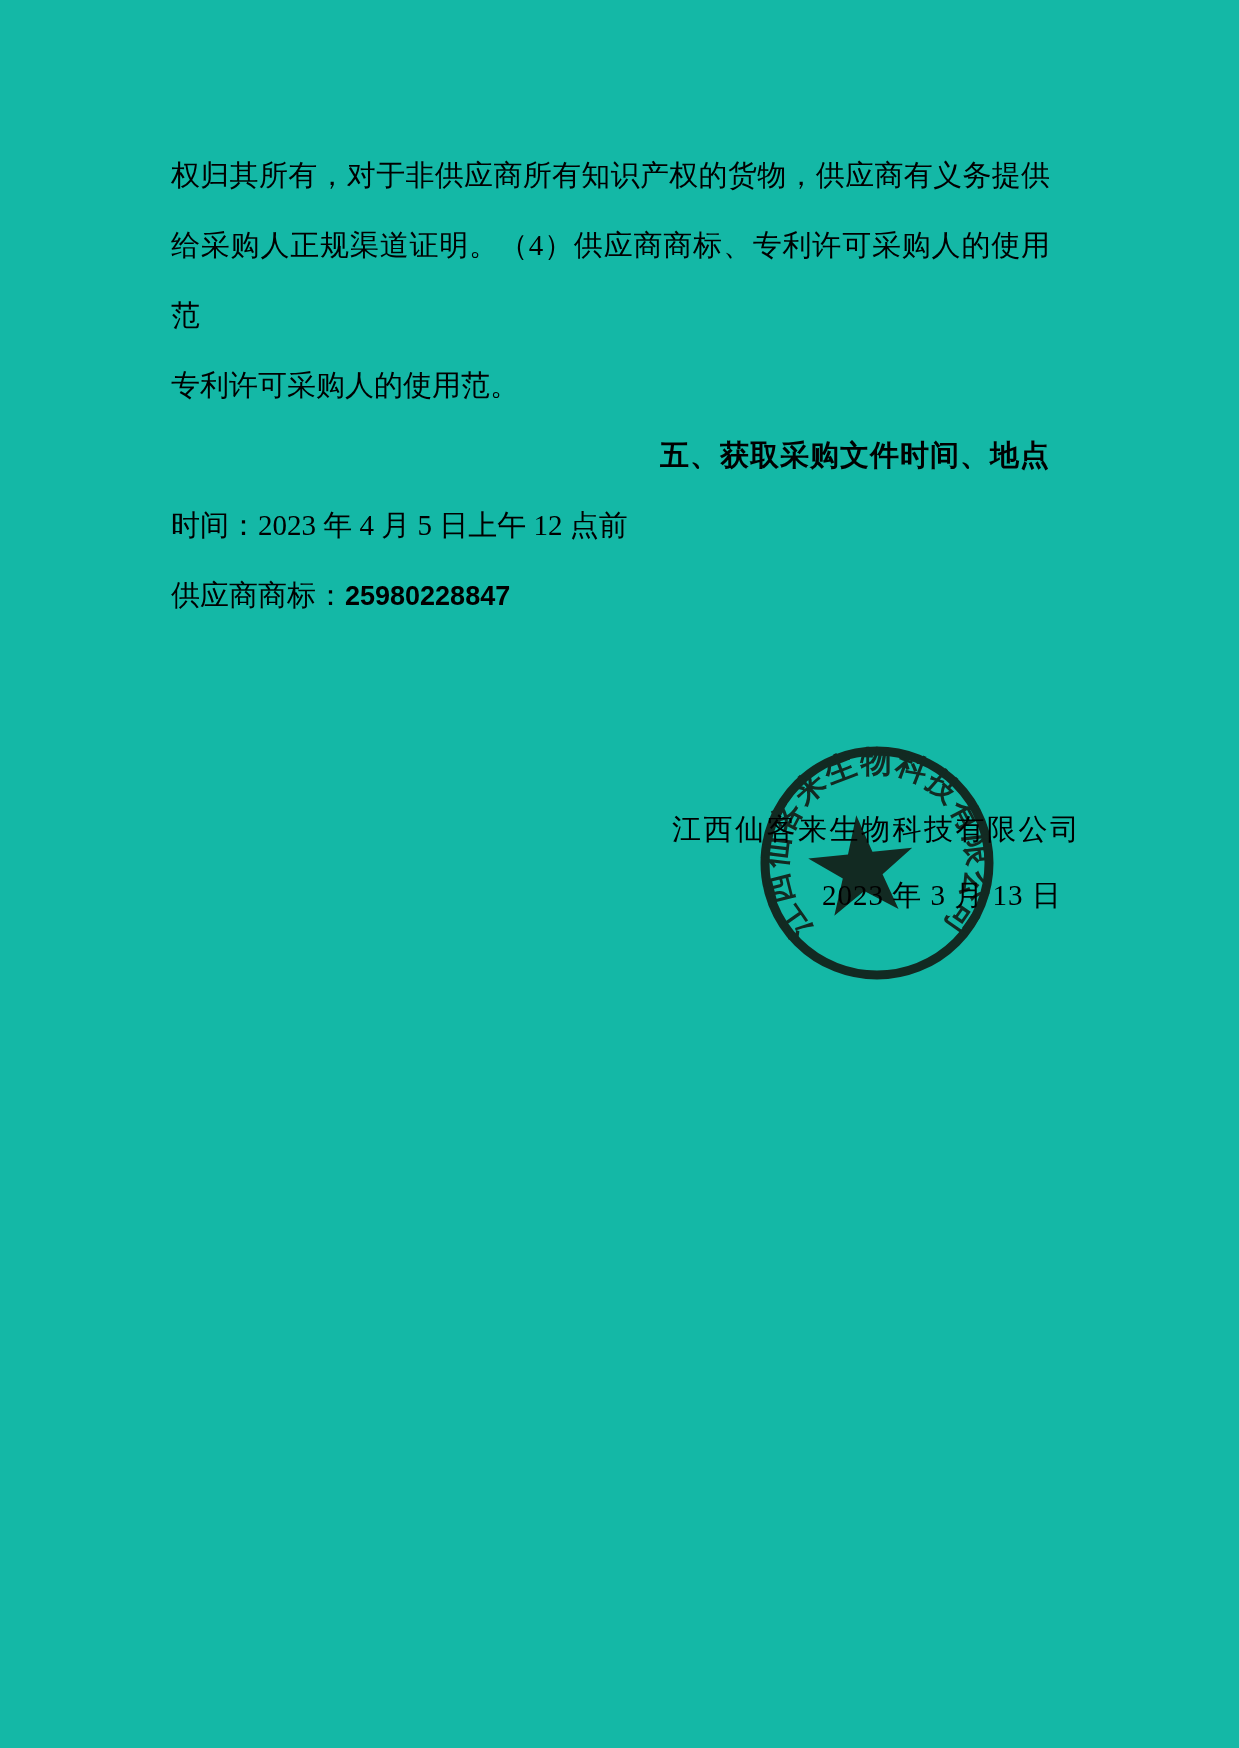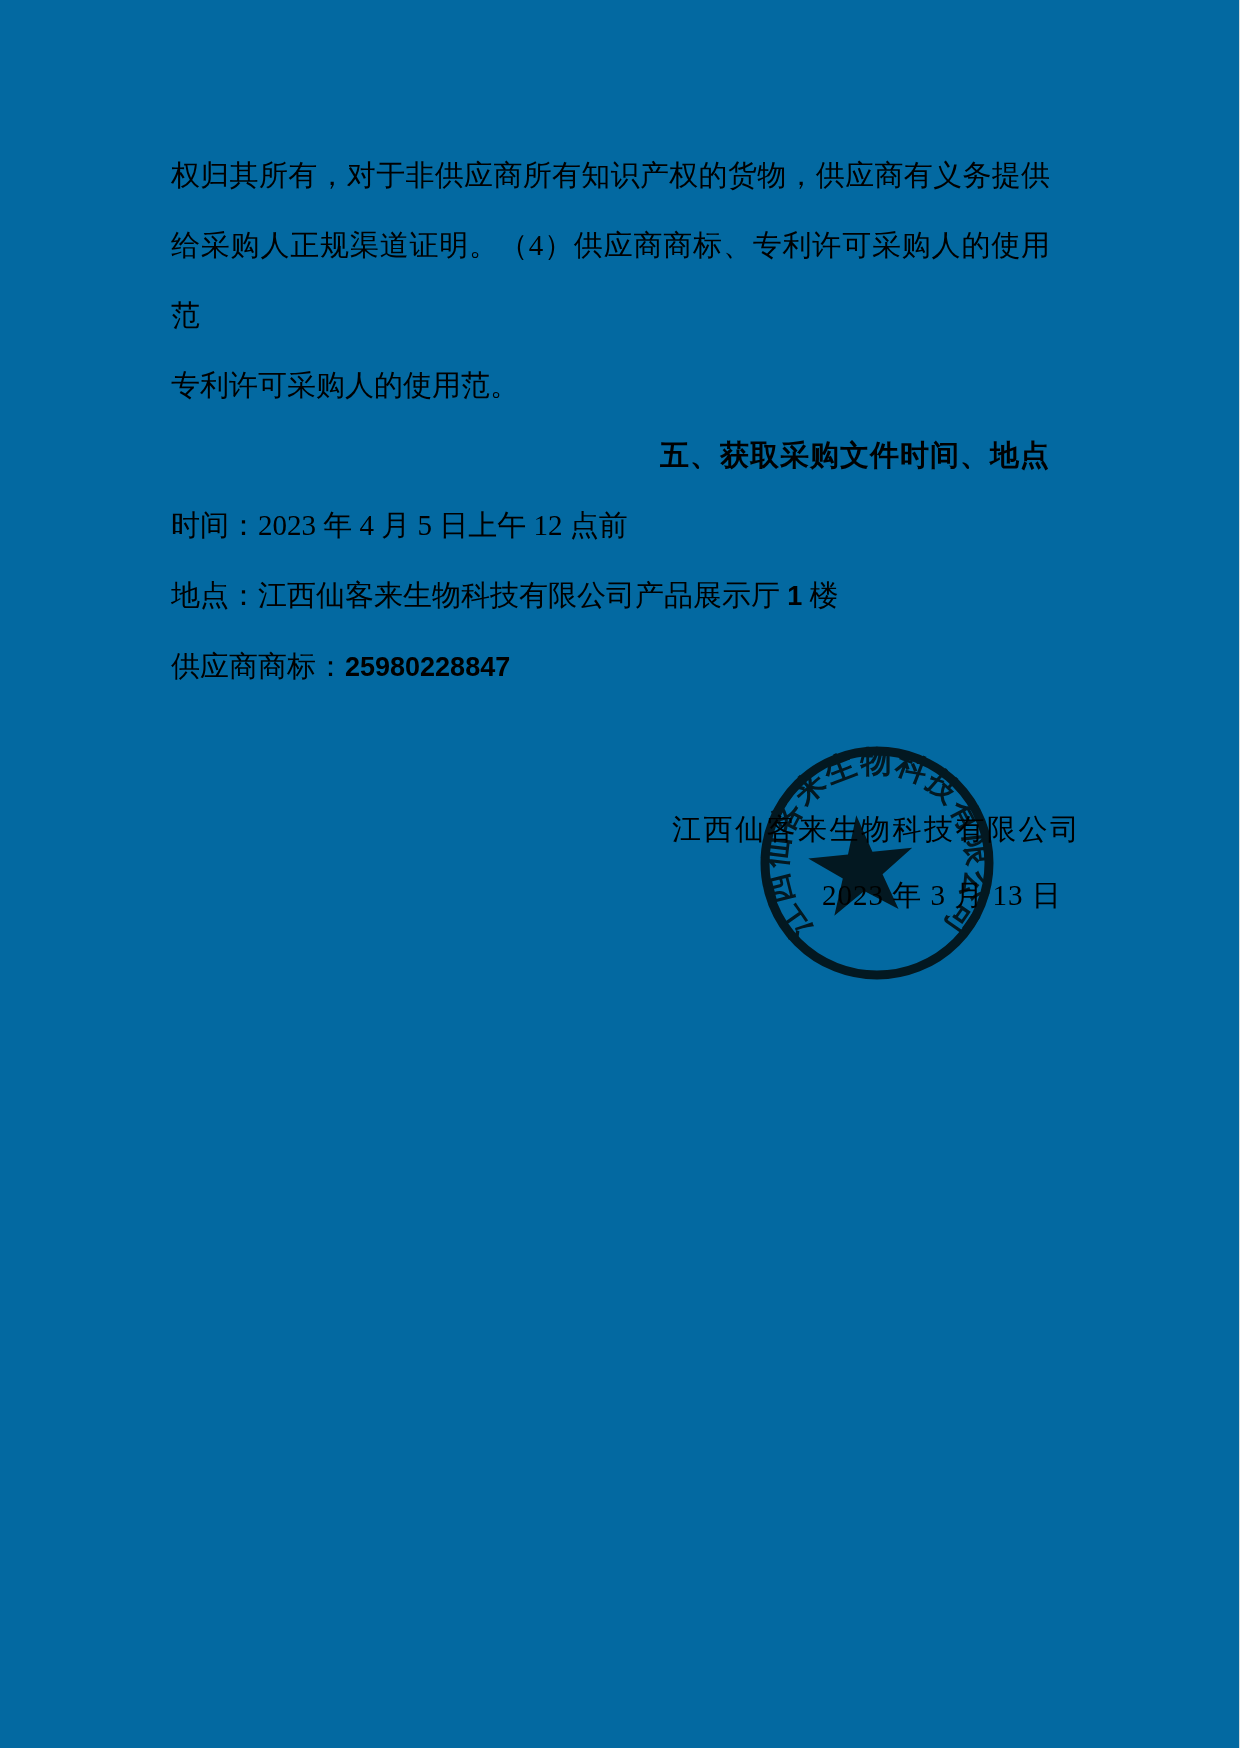--- a/index.html
+++ b/index.html
@@ -1,20 +1,20 @@
 <!DOCTYPE html>
 <html><head>
 <meta charset="utf-8">
 <style>
   html, body { margin: 0; padding: 0; background: #ffffff; }
   .page {
     position: relative;
     width: 1240px;
     height: 1748px;
-    background: #0369a1;
+    background: #14b8a6;
     overflow: hidden;
     font-family: "Liberation Serif", "DejaVu Serif", serif;
     color: #000000;
     border-right: 1px solid #d9d9d9;
     box-sizing: border-box;
   }
   .doc-body {
     position: absolute;
     top: 140px;
     left: 171px;
@@ -83,21 +83,20 @@
 
   <div class="doc-body">
     <p class="justify">权归其所有，对于非供应商所有知识产权的货物，供应商有义务提供</p>
     <p class="justify">给采购人正规渠道证明。（4）供应商商标、专利许可采购人的使用范</p>
     <p>专利许可采购人的使用范。</p>
 
     <p class="heading">五、获取采购文件时间、地点</p>
 
     <p><span>时间：</span><span>2023 年 4 月 5 日上午 12 点前</span></p>
 
-    <p><span>地点：</span><span>江西仙客来生物科技有限公司产品展示厅 </span><span class="sans-num">1</span><span> 楼</span></p>
 
 
 
     <p><span>供应商商标：</span><span class="sans-num">25980228847</span></p>
   </div>
 
   <div class="sig-company">江西仙客来生物科技有限公司</div>
   <div class="sig-date">2023 年 3 月 13 日</div>
 
   <svg class="seal" viewBox="0 0 244 238" aria-hidden="true">

